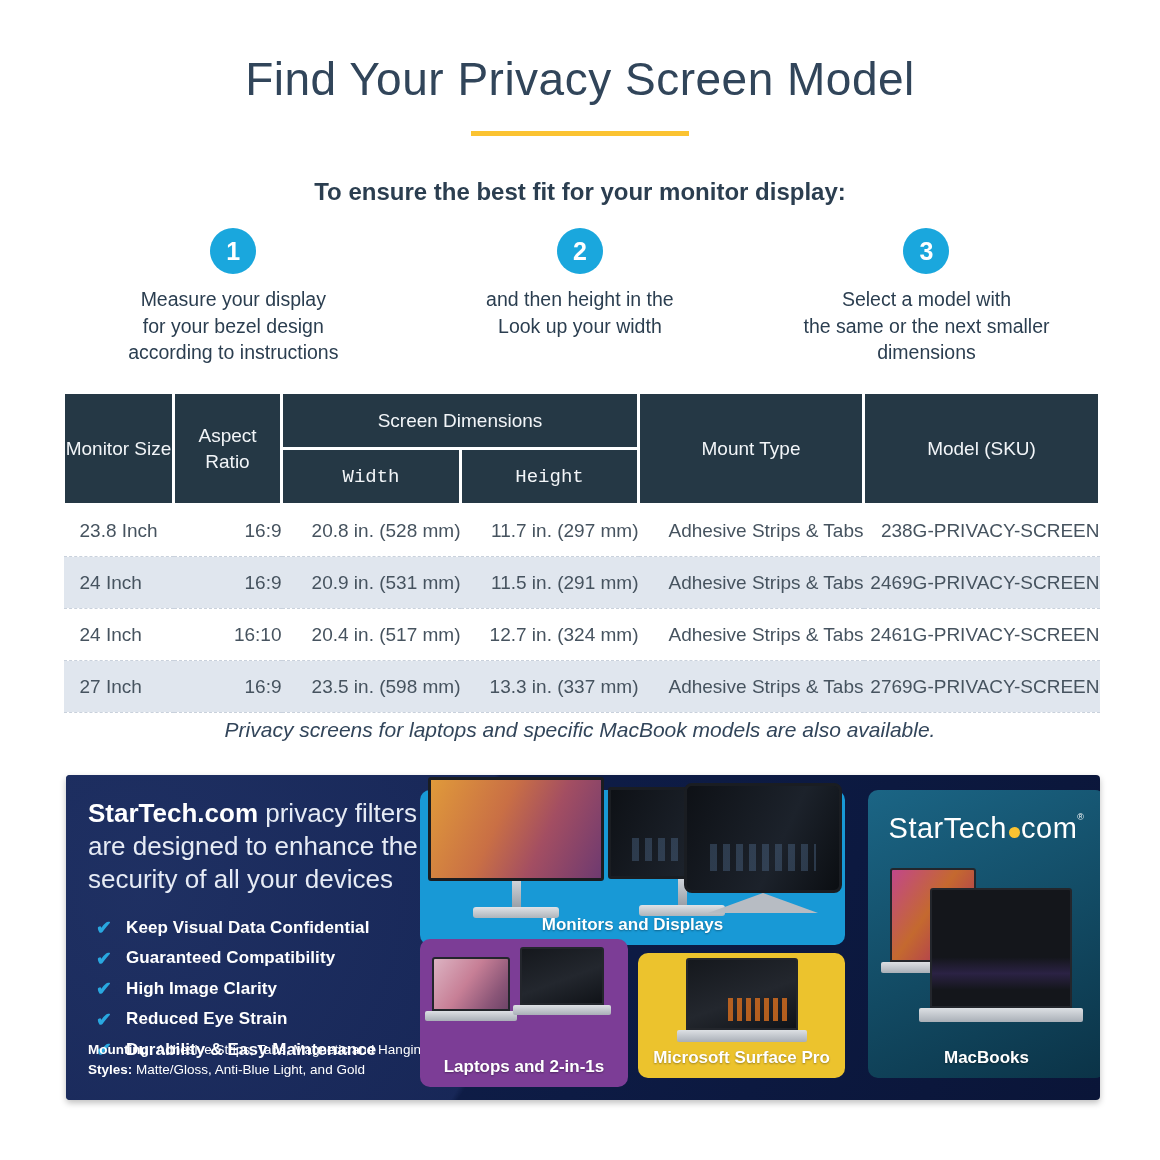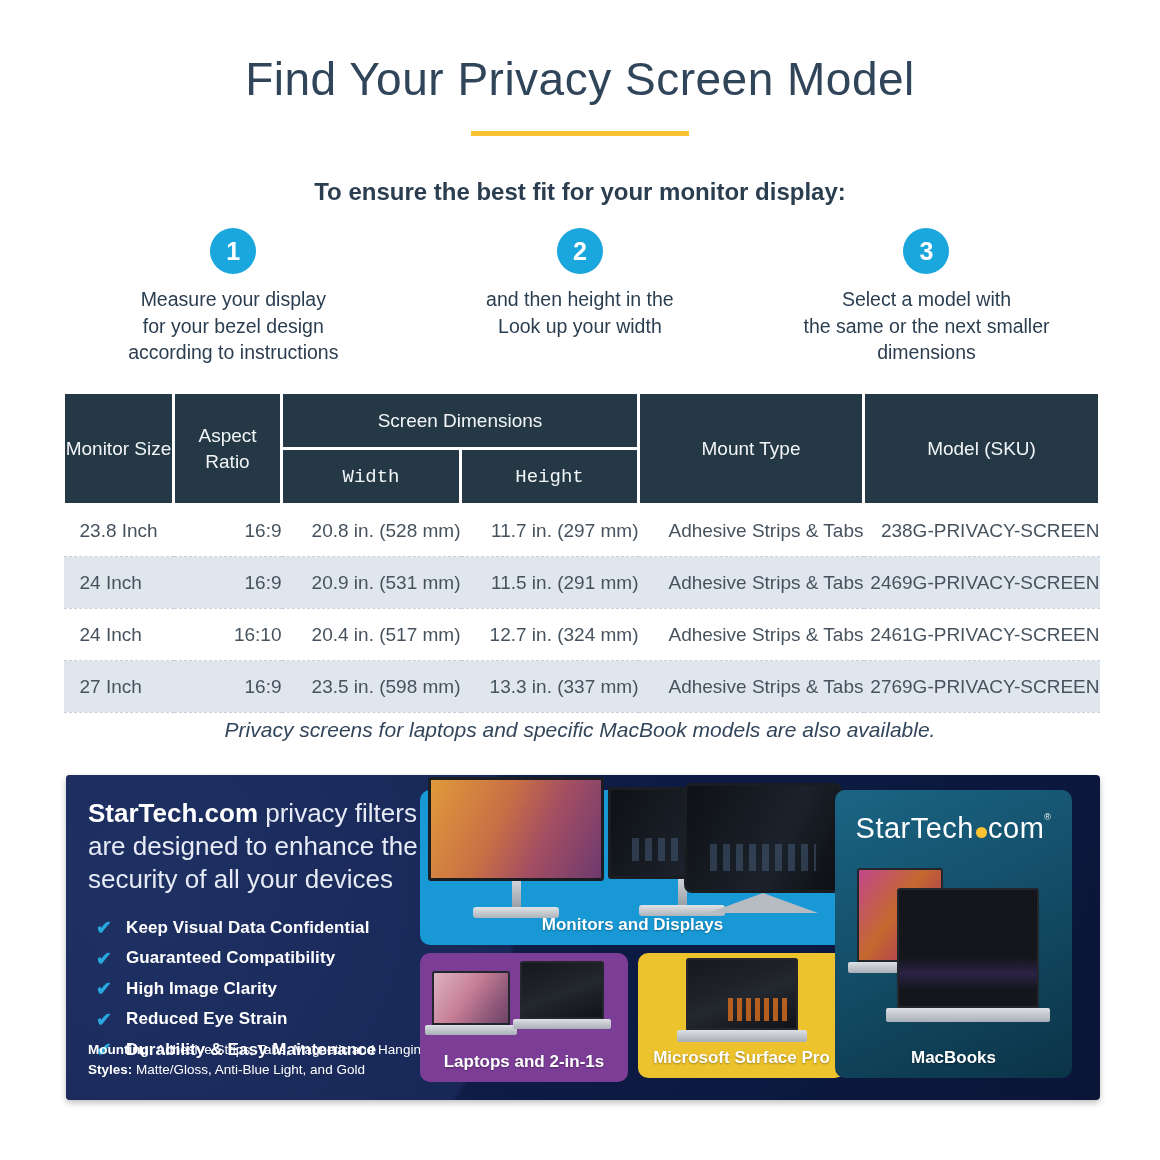--- a/index.html
+++ b/index.html
@@ -59,23 +59,23 @@
            padding-left:8px; flex:0 0 38px; }
   .check-text { color:#fff; font-size:17px; font-weight:bold; letter-spacing:.1px; }
   .banner-meta { position:absolute; left:22px; top:265px; width:380px;
            font-size:13.5px; color:#fff; line-height:19.5px; }
   .banner-meta b { font-weight:bold; }
 
   .card { position:absolute; border-radius:10px; }
   .card-label { position:absolute; bottom:10px; left:0; width:100%; text-align:center;
            color:#fff; font-size:17px; font-weight:bold; text-shadow:0 1px 2px rgba(0,0,0,.35); }
   .card-monitors { left:354px; top:15px; width:425px; height:155px; background:#1899d6; }
-  .card-laptops  { left:354px; top:178px; width:208px; height:129px; background:#7c3d96; }
+  .card-laptops  { left:354px; top:164px; width:208px; height:148px; background:#7c3d96; }
   .card-surface  { left:572px; top:178px; width:207px; height:125px; background:#ecc32d; }
-  .card-macbooks { left:769px; top:15px; width:237px; height:288px;
+  .card-macbooks { left:802px; top:15px; width:237px; height:288px;
            background:linear-gradient(155deg,#1b6585 0%,#124a63 55%,#0b3347 100%); }
 
   
   .logo { position:absolute; top:22px; left:0; width:100%; text-align:center;
            color:#fff; font-size:29px; font-weight:500; letter-spacing:.5px; }
   .logo .dot { display:inline-block; width:11px; height:11px; border-radius:50%;
            background:#fbc331; margin:0 1px 0 2px; }
   .logo sup { font-size:9px; vertical-align:top; }
 
   

